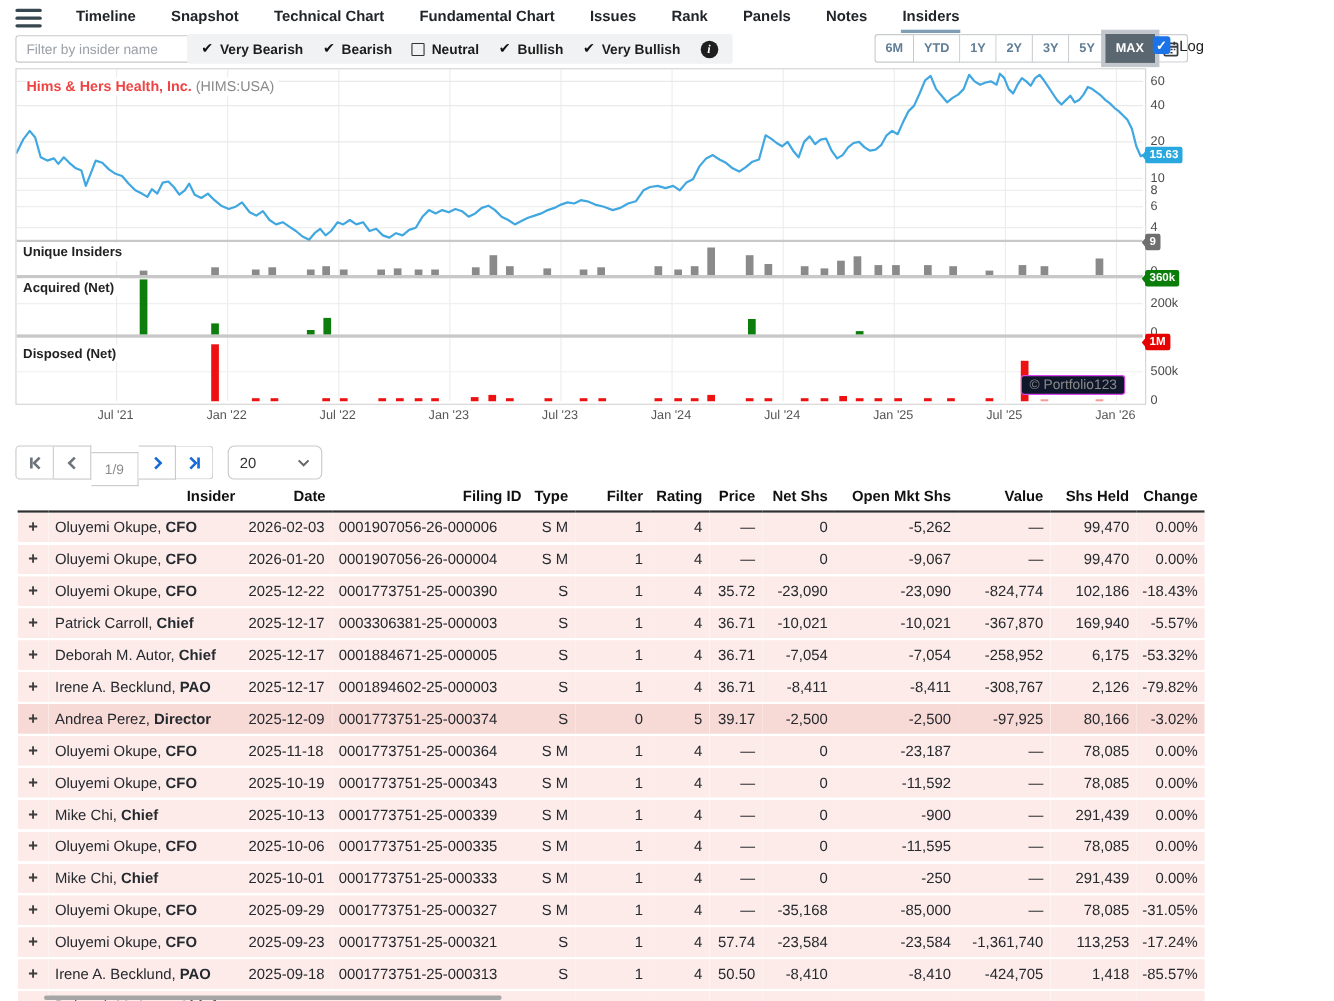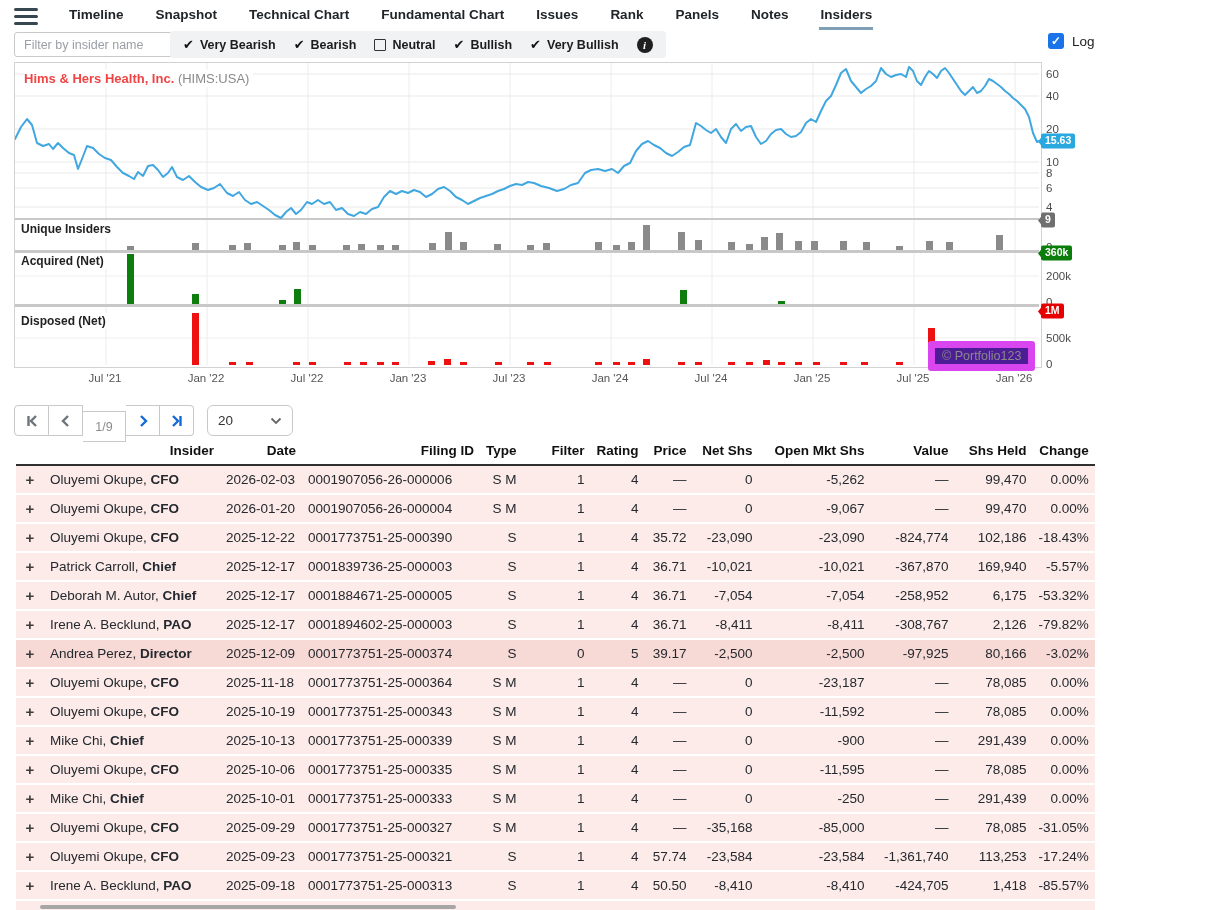--- a/index.html
+++ b/index.html
@@ -38,22 +38,22 @@
   .ctitle{position:absolute;left:24px;top:70px;font-size:13px;background:#fff;padding:1px 4px 1px 0;white-space:nowrap;}
   .ctitle b{color:#ef4444;}
   .ctitle span{color:#8a8a8a;font-weight:400;text-align:center;}
   .plabel{position:absolute;left:20px;font-size:12px;font-weight:700;color:#222;background:#fff;padding:1px 5px 1px 1px;white-space:nowrap;}
   .tick{position:absolute;left:1046px;transform:translateY(-50%);font-size:11.5px;color:#4a4a4a;}
   .badge{position:absolute;left:1041px;transform:translateY(-50%);color:#fff;font-size:10.5px;font-weight:700;
          padding:1px 4px;border-radius:2px;line-height:1.25;}
   .badge i{position:absolute;left:-8px;top:50%;transform:translateY(-50%);width:0;height:0;
            border:5px solid transparent;border-right-width:4px;}
   .xlab{position:absolute;top:372px;transform:translateX(-50%);font-size:11.5px;color:#555;white-space:nowrap;}
-  .watermark{position:absolute;left:928px;top:341px;font-size:12.5px;color:#8a8a8a;background:#4c1d95;
-             border:7px solid #d946ef;border-radius:3px;padding:1px 7px;}
+  .watermark{position:absolute;left:928px;top:341px;font-size:12.5px;color:#8a8a8a;background:#0f172a;
+             border:1px solid #d946ef;border-radius:3px;padding:1px 7px;}
   
   .pager{position:absolute;left:14px;top:399px;display:flex;align-items:center;}
   .pbtn{width:33px;height:29px;border:1px solid #c9c9c9;border-left:none;background:#fff;display:flex;
         align-items:center;justify-content:center;cursor:pointer;}
   .pbtn:first-child{border-left:1px solid #c9c9c9;border-radius:4px 0 0 4px;}
   .pbtn.last{border-radius:0 4px 4px 0;}
   .pind{width:42px;height:29px;border:1px solid #c9c9c9;border-left:none;display:flex;align-items:center;
         justify-content:center;font-size:12.5px;color:#8c8c8c;margin-top:12px;}
   .psize{margin-left:13px;width:64px;height:29px;border:1px solid #c9c9c9;border-radius:6px;display:flex;
          align-items:center;justify-content:space-between;padding:0 10px;font-size:13.5px;color:#333;cursor:pointer;}
@@ -113,20 +113,37 @@
         <span class="chk">✔</span>
         <span>Bullish</span>
       </span>
       <span class="sent">
         <span class="chk">✔</span>
         <span>Very Bullish</span>
       </span>
       <span class="info">i</span>
     </div>
 
+  <div class="ranges" id="ranges">
+      <div class="rbtn">6M</div>
+      <div class="rbtn">YTD</div>
+      <div class="rbtn">1Y</div>
+      <div class="rbtn">2Y</div>
+      <div class="rbtn">3Y</div>
+      <div class="rbtn">5Y</div>
+      <div class="rbtn sel">MAX</div>
+      <div class="rbtn cal">
+        <svg width="15" height="15" viewBox="0 0 15 15">
+          <rect x="1.5" y="2.5" width="12" height="11" rx="1" fill="none" stroke="#3a3f44" stroke-width="1.6"></rect>
+          <path d="M1.5 5.5h12" stroke="#3a3f44" stroke-width="1.6"></path>
+          <path d="M4.5 1v3M10.5 1v3" stroke="#3a3f44" stroke-width="1.6"></path>
+          <path d="M4 8h2M7 8h2M10 8h1.5M4 11h2M7 11h2" stroke="#3a3f44" stroke-width="1.4"></path>
+        </svg>
+      </div>
+    </div>
 
   <div class="log">
     <span class="logbox">✓</span>
     <span class="loglab">Log</span>
   </div>
 
   <div class="chart">
     <svg id="chart-svg" width="1024" height="302">
         <line x1="91" y1="0" x2="91" y2="302" stroke="#ececec" stroke-width="1"></line>
         <line x1="192" y1="0" x2="192" y2="302" stroke="#ececec" stroke-width="1"></line>
@@ -375,21 +392,21 @@
           <td class="r">-23,090</td>
           <td class="r">-23,090</td>
           <td class="r">-824,774</td>
           <td class="r">102,186</td>
           <td class="r">-18.43%</td>
         </tr>
         <tr class="bearish">
           <td class="c"><span class="plus">+</span></td>
           <td>Patrick Carroll, <b>Chief</b></td>
           <td>2025-12-17</td>
-          <td>0001839736-25-000003</td>
+          <td>0003306381-25-000003</td>
           <td class="r">S</td>
           <td class="r">1</td>
           <td class="r">4</td>
           <td class="r">36.71</td>
           <td class="r">-10,021</td>
           <td class="r">-10,021</td>
           <td class="r">-367,870</td>
           <td class="r">169,940</td>
           <td class="r">-5.57%</td>
         </tr>

